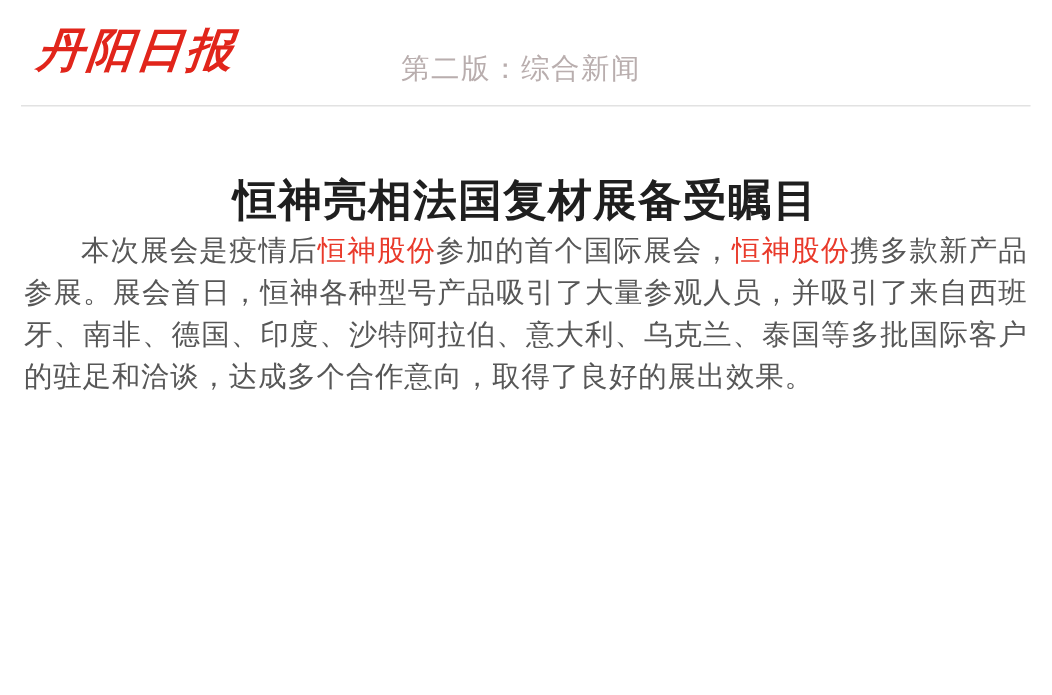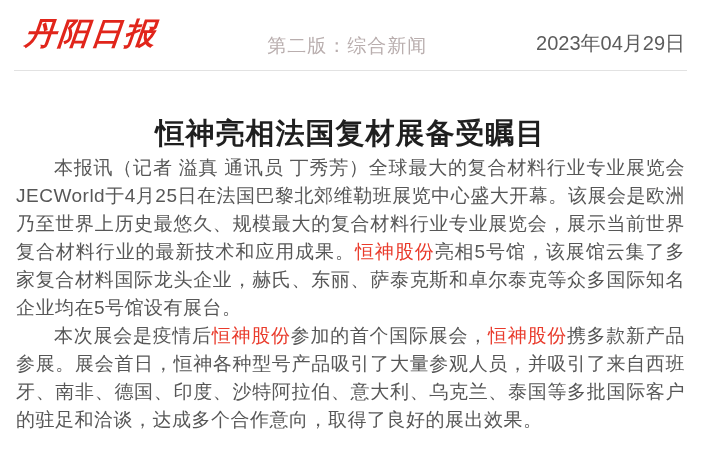--- a/index.html
+++ b/index.html
@@ -75,24 +75,22 @@
   }
 </style>
 </head>
 <body>
 
 <div class="page">
 
   <div class="header">
     <span class="logo">丹阳日报</span>
     <span class="section-label">第二版：综合新闻</span>
-    <span class="date">2023年04月29日</span>
   </div>
 
   <div class="article">
     <h1 class="article-title">恒神亮相法国复材展备受瞩目</h1>
     <div class="article-body">
-        <p><span>本报讯（记者 溢真 通讯员 丁秀芳）全球最大的复合材料行业专业展览会JECWorld于4月25日在法国巴黎北郊维勒班展览中心盛大开幕。该展会是欧洲乃至世界上历史最悠久、规模最大的复合材料行业专业展览会，展示当前世界复合材料行业的最新技术和应用成果。</span><span class="hl">恒神股份</span><span>亮相5号馆，该展馆云集了多家复合材料国际龙头企业，赫氏、东丽、萨泰克斯和卓尔泰克等众多国际知名企业均在5号馆设有展台。</span></p>
         <p><span>本次展会是疫情后</span><span class="hl">恒神股份</span><span>参加的首个国际展会，</span><span class="hl">恒神股份</span><span>携多款新产品参展。展会首日，恒神各种型号产品吸引了大量参观人员，并吸引了来自西班牙、南非、德国、印度、沙特阿拉伯、意大利、乌克兰、泰国等多批国际客户的驻足和洽谈，达成多个合作意向，取得了良好的展出效果。</span></p>
       </div>
   </div>
 
 </div>
 
 </body></html>

